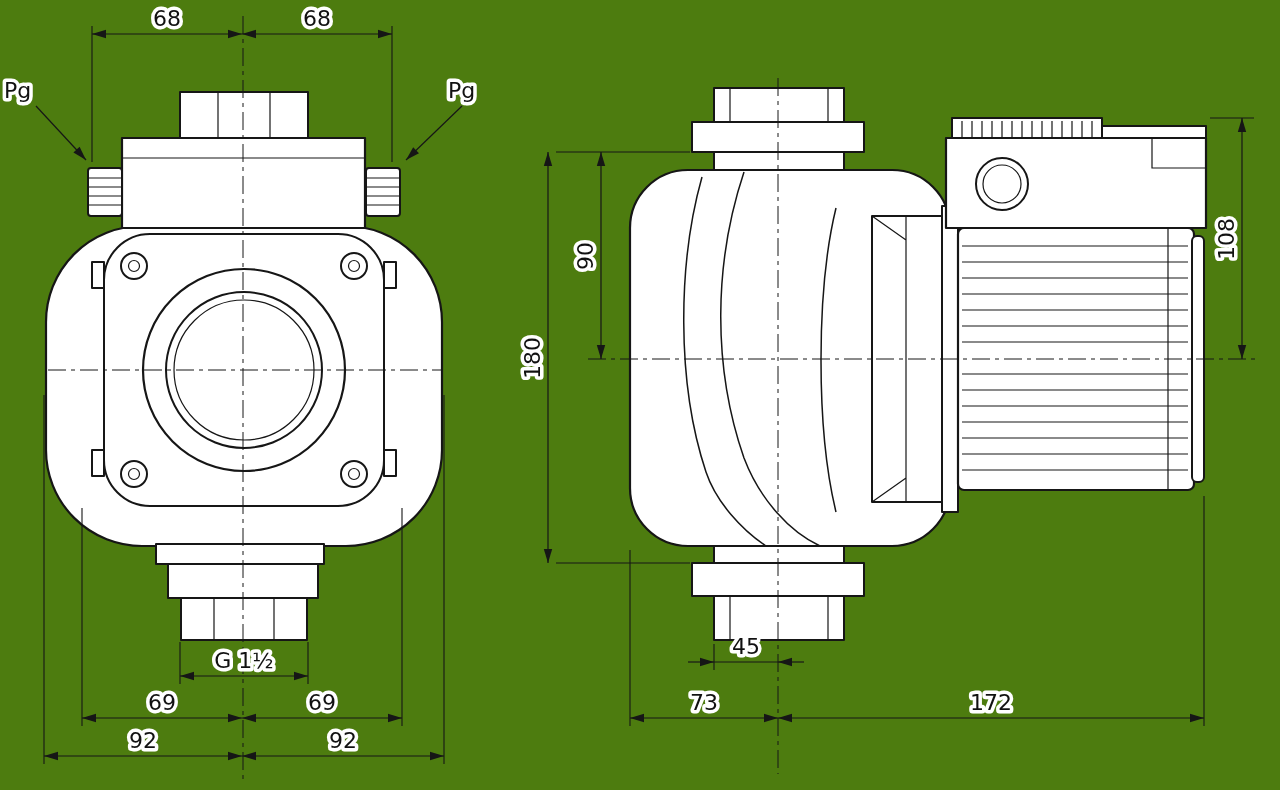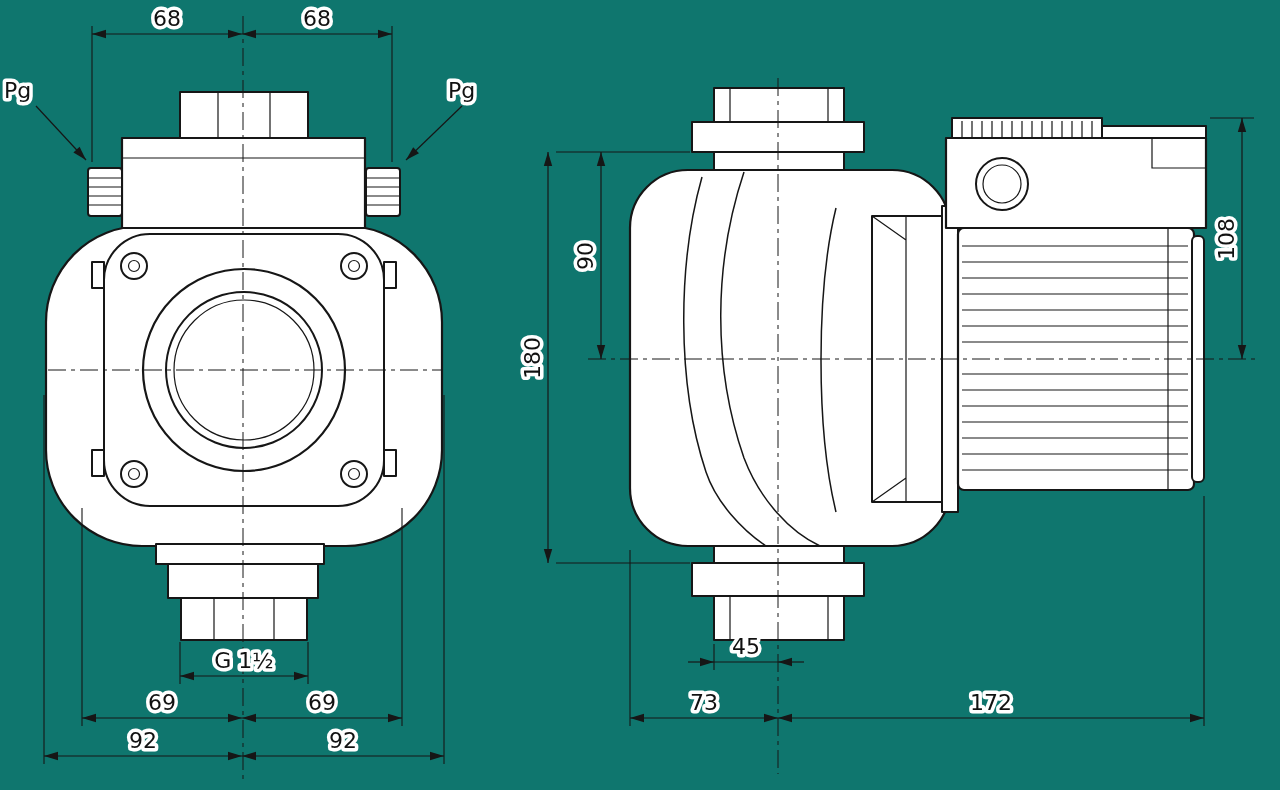--- a/index.html
+++ b/index.html
@@ -1,16 +1,16 @@
 <!DOCTYPE html>
 <html><head>
 <meta charset="utf-8">
 <style>
   html,body{margin:0;padding:0;background:#ffffff;}
-  .stage{width:1280px;height:790px;position:relative;background:#0f766e;overflow:hidden;}
+  .stage{width:1280px;height:790px;position:relative;background:#4d7c0f;overflow:hidden;}
   .outline{fill:#ffffff;stroke:#161616;stroke-width:2.2;stroke-linejoin:round;}
   .outline2{fill:#ffffff;stroke:#161616;stroke-width:2;stroke-linejoin:round;}
   .detail{fill:none;stroke:#161616;stroke-width:1.5;}
   .thin{fill:none;stroke:#161616;stroke-width:1.2;}
   .dimline{stroke:#161616;stroke-width:1.2;fill:none;}
   .dimext{stroke:#161616;stroke-width:1.1;fill:none;}
   .center{stroke:#161616;stroke-width:1;stroke-dasharray:18 5 4 5;fill:none;}
   .dimtext{font:22px "DejaVu Sans",sans-serif;fill:#111;text-anchor:middle;
            paint-order:stroke;stroke:#ffffff;stroke-width:7px;stroke-linejoin:round;}
   .labeltext{font:22px "DejaVu Sans",sans-serif;fill:#111;text-anchor:start;

